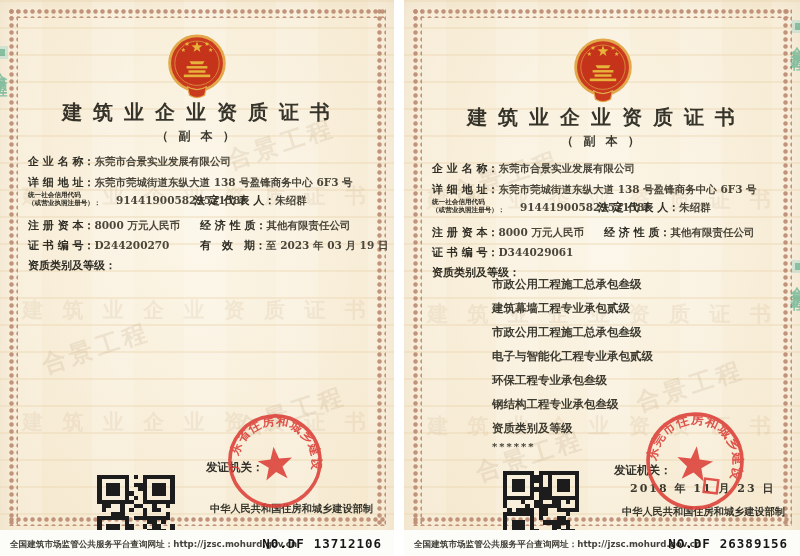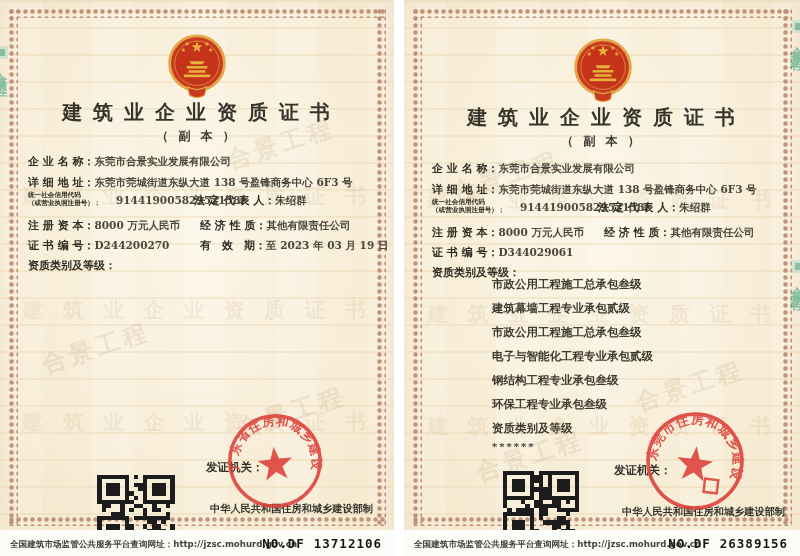--- a/index.html
+++ b/index.html
@@ -504,22 +504,22 @@
       <div class="row r6">
         <span class="lbl">资质类别及等级：</span>
       </div>
     </div>
 
     <div class="quals">
       <div>市政公用工程施工总承包叁级</div>
       <div>建筑幕墙工程专业承包贰级</div>
       <div>市政公用工程施工总承包叁级</div>
       <div>电子与智能化工程专业承包贰级</div>
+      <div>环保工程专业承包叁级</div>
       <div>钢结构工程专业承包叁级</div>
-      <div>环保工程专业承包叁级</div>
       <div>资质类别及等级</div>
       <div class="stars">******</div>
     </div>
 
     <div class="qr">
         <div style="background: rgb(28, 28, 28);"></div>
         <div style="background: rgb(28, 28, 28);"></div>
         <div style="background: rgb(28, 28, 28);"></div>
         <div style="background: rgb(28, 28, 28);"></div>
         <div style="background: rgb(28, 28, 28);"></div>
@@ -802,20 +802,21 @@
         <div style="background: transparent;"></div>
         <div style="background: rgb(28, 28, 28);"></div>
         <div style="background: transparent;"></div>
         <div style="background: rgb(28, 28, 28);"></div>
         <div style="background: rgb(28, 28, 28);"></div>
         <div style="background: transparent;"></div>
         <div style="background: transparent;"></div>
         <div style="background: transparent;"></div>
       </div>
     <div class="issuer">发证机关：</div>
+    <div class="issue-date">2018 年 11 月 23 日</div>
     <div class="made-by">中华人民共和国住房和城乡建设部制</div>
 
     <svg class="seal" width="102" height="102" viewBox="0 0 100 100">
       <circle cx="50" cy="50" r="46" fill="none" stroke="#dc3f38" stroke-width="3.6"></circle>
       <path id="sealArc1" d="M 13,60 A 38,38 0 1 1 87,60" fill="none"></path>
       <text font-size="12.5" font-weight="bold" fill="#dc3f38" letter-spacing="1">
         <textPath href="#sealArc1" startOffset="4%">东莞市住房和城乡建设局</textPath>
       </text>
       <polygon transform="translate(50,54) scale(1.85)" fill="#dc3f38" points="0,-10 2.35,-3.24 9.51,-3.09 3.80,1.24 5.88,8.09 0,4 -5.88,8.09 -3.80,1.24 -9.51,-3.09 -2.35,-3.24"></polygon>
       <rect x="62" y="66" width="13" height="13" fill="none" stroke="#dc3f38" stroke-width="2.4"></rect>

